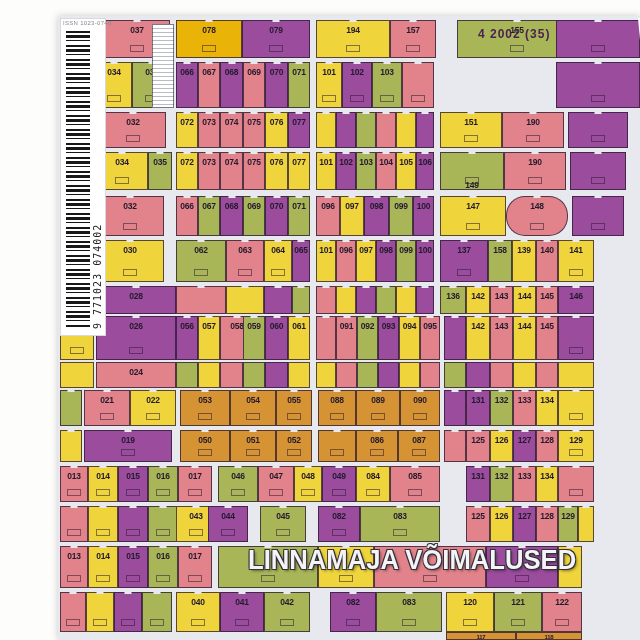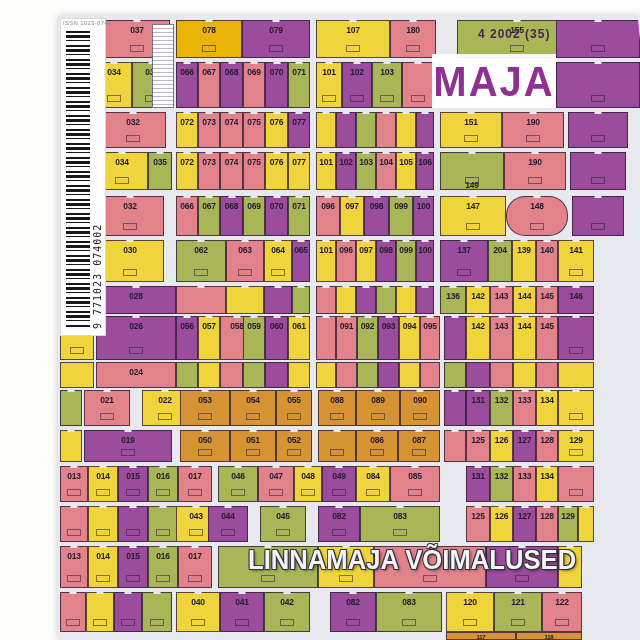--- a/index.html
+++ b/index.html
@@ -63,24 +63,24 @@
       <div class="cell door furn" style="left: 104px; top: 20px; width: 66px; height: 38px; background: rgb(226, 131, 139);">
         <span class="num">037</span>
       </div>
       <div class="cell door furn" style="left: 176px; top: 20px; width: 66px; height: 38px; background: #eab308;">
         <span class="num">078</span>
       </div>
       <div class="cell door furn" style="left: 242px; top: 20px; width: 68px; height: 38px; background: rgb(155, 76, 157);">
         <span class="num">079</span>
       </div>
       <div class="cell door furn" style="left: 316px; top: 20px; width: 74px; height: 38px; background: rgb(239, 213, 59);">
-        <span class="num">107</span>
+        <span class="num">194</span>
       </div>
       <div class="cell door furn" style="left: 390px; top: 20px; width: 46px; height: 38px; background: rgb(226, 131, 139);">
-        <span class="num">180</span>
+        <span class="num">157</span>
       </div>
       <div class="cell door furn" style="left: 436px; top: 20px; width: 120px; height: 38px; background: rgb(169, 182, 88); margin-left: 21px;">
         <span class="num">155</span>
       </div>
       <div class="cell door furn" style="left: 556px; top: 20px; width: 84px; height: 38px; background: rgb(155, 76, 157);"></div>
       <div class="cell door furn" style="left: 96px; top: 62px; width: 36px; height: 46px; background: rgb(239, 213, 59);">
         <span class="num">034</span>
       </div>
       <div class="cell door furn" style="left: 132px; top: 62px; width: 40px; height: 46px; background: rgb(169, 182, 88);">
         <span class="num">035</span>
@@ -278,21 +278,21 @@
       <div class="cell door" style="left: 396px; top: 240px; width: 20px; height: 42px; background: rgb(169, 182, 88);">
         <span class="num">099</span>
       </div>
       <div class="cell door" style="left: 416px; top: 240px; width: 18px; height: 42px; background: rgb(155, 76, 157);">
         <span class="num">100</span>
       </div>
       <div class="cell door furn" style="left: 440px; top: 240px; width: 48px; height: 42px; background: rgb(155, 76, 157);">
         <span class="num">137</span>
       </div>
       <div class="cell door" style="left: 488px; top: 240px; width: 24px; height: 42px; background: rgb(169, 182, 88);">
-        <span class="num">204</span>
+        <span class="num">158</span>
       </div>
       <div class="cell door" style="left: 512px; top: 240px; width: 24px; height: 42px; background: rgb(239, 213, 59);">
         <span class="num">139</span>
       </div>
       <div class="cell door" style="left: 536px; top: 240px; width: 22px; height: 42px; background: rgb(226, 131, 139);">
         <span class="num">140</span>
       </div>
       <div class="cell door furn" style="left: 558px; top: 240px; width: 36px; height: 42px; background: rgb(239, 213, 59);">
         <span class="num">141</span>
       </div>
@@ -399,21 +399,21 @@
       <div class="cell" style="left: 444px; top: 362px; width: 22px; height: 26px; background: rgb(169, 182, 88);"></div>
       <div class="cell" style="left: 466px; top: 362px; width: 24px; height: 26px; background: rgb(155, 76, 157);"></div>
       <div class="cell" style="left: 490px; top: 362px; width: 23px; height: 26px; background: rgb(226, 131, 139);"></div>
       <div class="cell" style="left: 513px; top: 362px; width: 23px; height: 26px; background: rgb(239, 213, 59);"></div>
       <div class="cell" style="left: 536px; top: 362px; width: 22px; height: 26px; background: rgb(226, 131, 139);"></div>
       <div class="cell" style="left: 558px; top: 362px; width: 36px; height: 26px; background: rgb(239, 213, 59);"></div>
       <div class="cell door" style="left: 60px; top: 390px; width: 22px; height: 36px; background: rgb(169, 182, 88);"></div>
       <div class="cell door furn" style="left: 84px; top: 390px; width: 46px; height: 36px; background: rgb(226, 131, 139);">
         <span class="num">021</span>
       </div>
-      <div class="cell door furn" style="left: 130px; top: 390px; width: 46px; height: 36px; background: rgb(239, 213, 59); margin-left: 12px;">
+      <div class="cell door furn" style="left: 130px; top: 390px; width: 46px; height: 36px; background: rgb(239, 213, 59);">
         <span class="num">022</span>
       </div>
       <div class="cell door furn" style="left: 180px; top: 390px; width: 50px; height: 36px; background: rgb(213, 147, 52);">
         <span class="num">053</span>
       </div>
       <div class="cell door furn" style="left: 230px; top: 390px; width: 46px; height: 36px; background: rgb(213, 147, 52);">
         <span class="num">054</span>
       </div>
       <div class="cell door furn" style="left: 276px; top: 390px; width: 36px; height: 36px; background: rgb(213, 147, 52);">
         <span class="num">055</span>
@@ -617,20 +617,17 @@
   <div class="stairwell"></div>
 
   <div class="barcode-strip">
     <span class="issn">ISSN 1023-0740</span>
     <div class="bars"></div>
     <span class="barcode-digits">9 771023 074002</span>
   </div>
 
   <span class="issue">4 2002 (35)</span>
 
-  <div class="logo-box">
-    <span class="logo-text">MAJA</span>
-  </div>
 
   <div class="headline">LINNAMAJA VÕIMALUSED</div>
 
   <div class="edge-wedge"></div>
 </div>
 
 </body></html>

